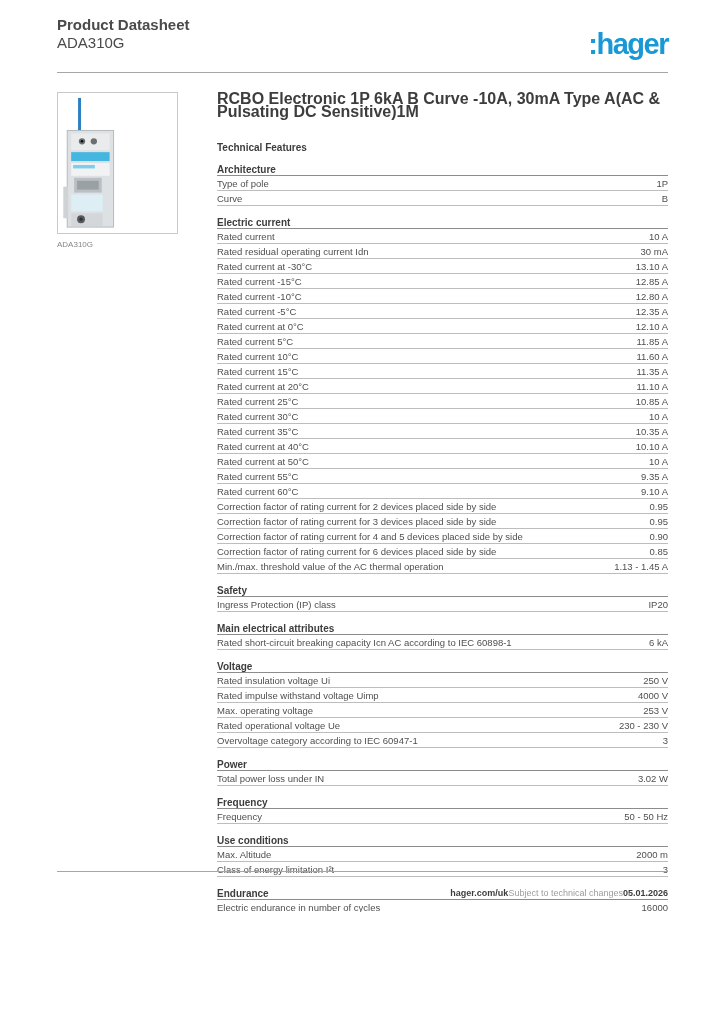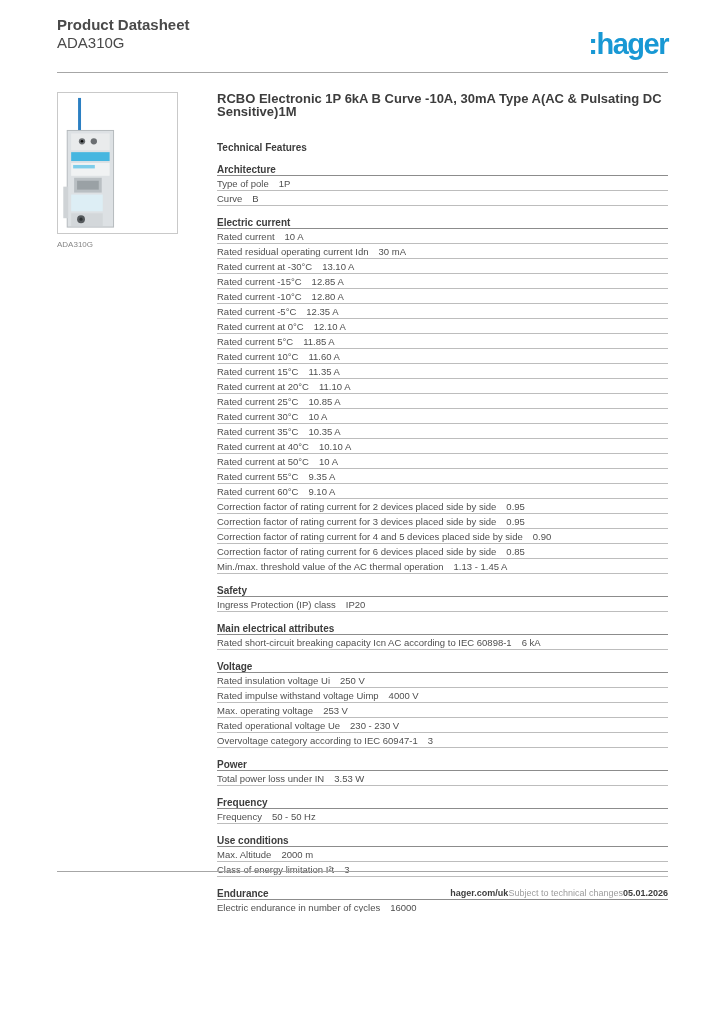--- a/index.html
+++ b/index.html
@@ -51,33 +51,34 @@
   .left-col { width: 122px; flex: none; }
   .image-box {
     width: 121px;
     height: 142px;
     border: 1px solid #c9c9c9;
     background: #ffffff;
     position: relative;
   }
   .image-caption { font-size: 8px; color: #868686; margin-top: 6px; }
   .right-col { flex: 1; margin-left: 38px; min-width: 0; }
-  .product-title { font-size: 13px; font-weight: bold; color: #3d3d3d; line-height: 13px; }
+  .product-title { font-size: 16px; font-weight: bold; color: #3d3d3d; line-height: 13px; }
   .tech-features { font-size: 10px; font-weight: bold; color: #3d3d3d; margin-top: 24px; }
   
   .section { margin-top: 11px; }
   .section-title {
     font-size: 10px;
     font-weight: bold;
     color: #3d3d3d;
     padding-bottom: 0;
     border-bottom: 1px solid #8c8c8c;
   }
   .row {
     display: flex;
+    justify-content: space-between;
     align-items: flex-end;
     font-size: 9.5px;
     color: #4f4f4f;
     line-height: 10px;
     padding: 2.5px 0 1.5px 0;
     border-bottom: 1px solid #bdbdbd;
   }
   .row-label { white-space: nowrap; overflow: hidden; }
   .row-value { white-space: nowrap; margin-left: 10px; }
   
@@ -288,21 +289,21 @@
             </div>
             <div class="row">
               <span class="row-label">Overvoltage category according to IEC 60947-1</span>
               <span class="row-value">3</span>
             </div>
           </div>
           <div class="section">
             <div class="section-title">Power</div>
             <div class="row">
               <span class="row-label">Total power loss under IN</span>
-              <span class="row-value">3.53 W</span>
+              <span class="row-value">3.02 W</span>
             </div>
           </div>
           <div class="section">
             <div class="section-title">Frequency</div>
             <div class="row">
               <span class="row-label">Frequency</span>
               <span class="row-value">50 - 50 Hz</span>
             </div>
           </div>
           <div class="section">

